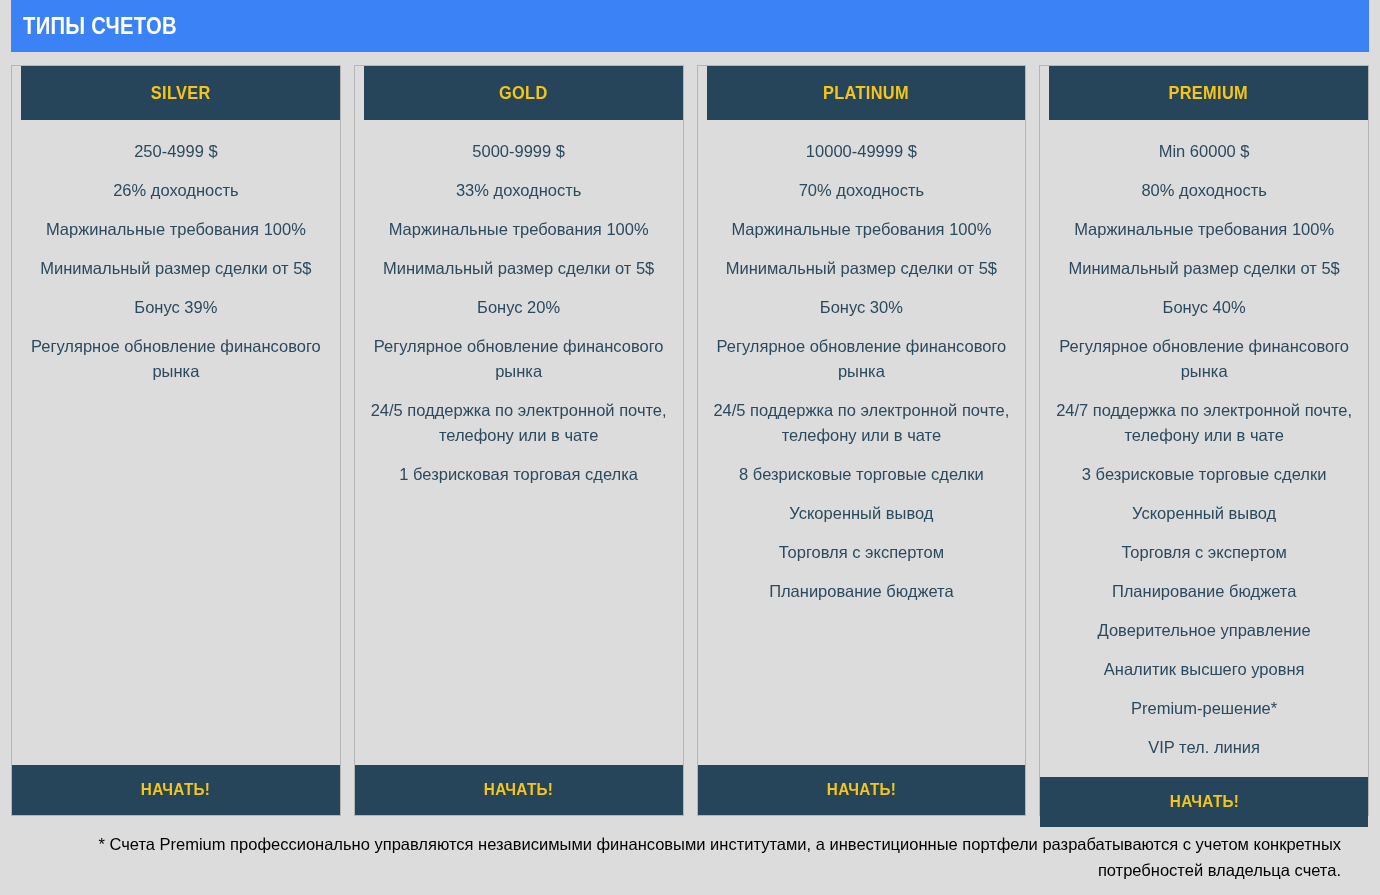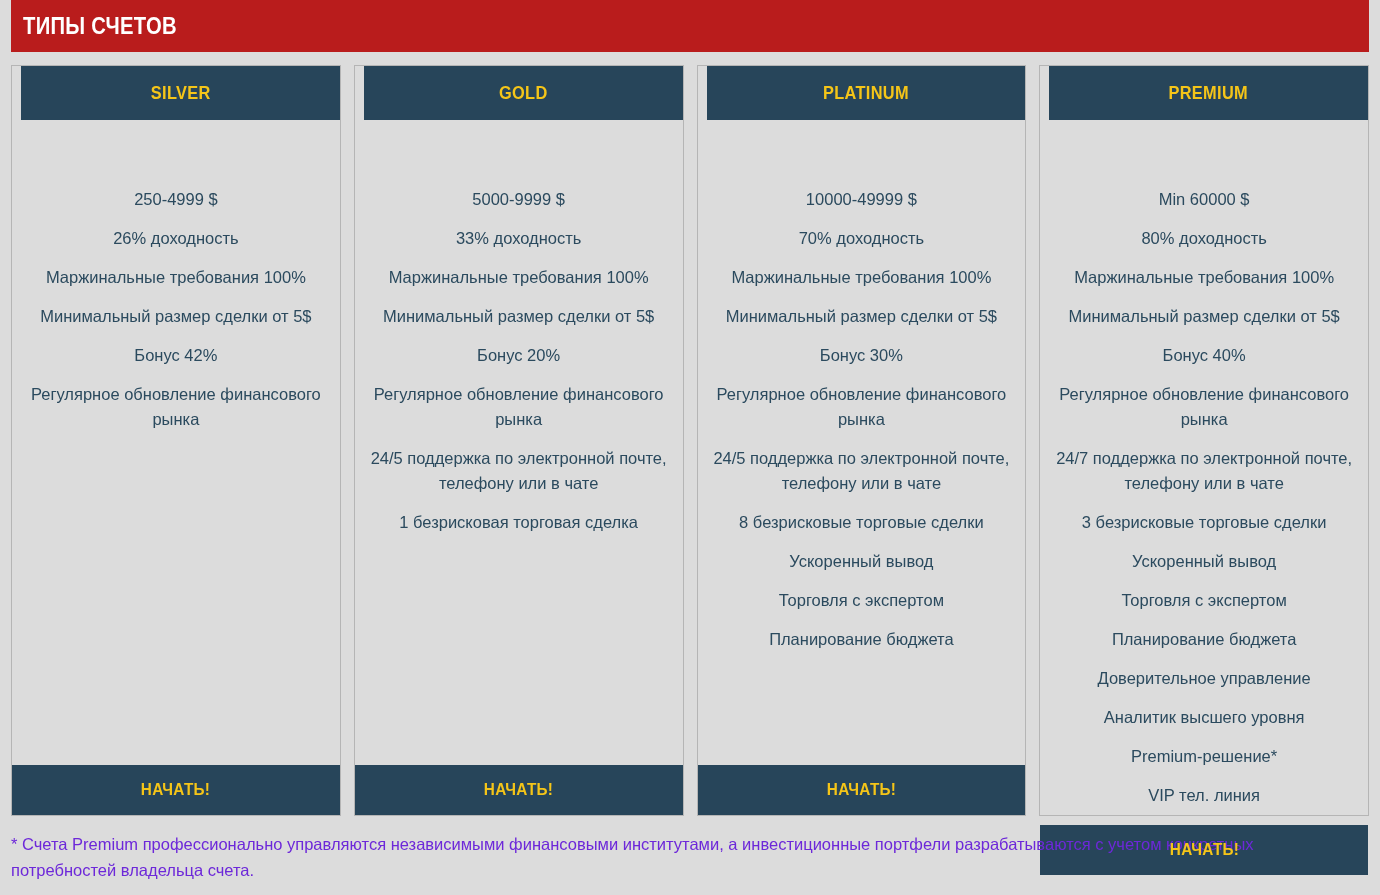--- a/index.html
+++ b/index.html
@@ -20,21 +20,21 @@
     position: relative;
     width: 1380px;
     height: 895px;
     box-sizing: border-box;
     padding: 0 11px;
   }
 
   
   .title-bar {
     height: 52px;
-    background: #b91c1c;
+    background: #3b82f6;
     display: flex;
     align-items: center;
     padding-left: 12px;
     box-sizing: border-box;
   }
   .title-bar .title-text {
     color: #ffffff;
     font-size: 23px;
     font-weight: bold;
     letter-spacing: 0.3px;
@@ -80,21 +80,20 @@
     white-space: nowrap;
   }
 
   .plan-features {
     flex: 1 1 auto;
     padding: 12px 6px 10px 6px;
     box-sizing: border-box;
     display: flex;
     flex-direction: column;
     align-items: stretch;
-    margin-top: 48px;
   }
 
   .feature {
     text-align: center;
     font-size: 16.5px;
     line-height: 25px;
     color: #2b4a5e;
     padding: 7px 2px;
     white-space: normal;
   }
@@ -115,22 +114,23 @@
     letter-spacing: 0.3px;
     transform: scaleX(0.9);
     white-space: nowrap;
   }
 
   
   .footnote {
     margin-top: 15px;
     font-size: 16.5px;
     line-height: 26px;
-    color: #6d28d9;
+    color: #000000;
     max-width: 1330px;
+    text-align: right;
   }
 </style>
 </head>
 <body>
 
 <div class="page">
 
   <div class="title-bar">
     <span class="title-text">ТИПЫ СЧЕТОВ</span>
   </div>
@@ -138,21 +138,21 @@
   <div class="plans" id="plans-grid">
       <div class="plan-card">
         <div class="plan-header">
           <span class="plan-name">SILVER</span>
         </div>
         <div class="plan-features">
           <div class="feature">250-4999 $</div>
           <div class="feature">26% доходность</div>
           <div class="feature">Маржинальные требования 100%</div>
           <div class="feature">Минимальный размер сделки от 5$</div>
-          <div class="feature">Бонус 42%</div>
+          <div class="feature">Бонус 39%</div>
           <div class="feature">Регулярное обновление финансового рынка</div>
         </div>
         <div class="plan-cta">
           <span class="cta-label">НАЧАТЬ!</span>
         </div>
       </div>
       <div class="plan-card">
         <div class="plan-header">
           <span class="plan-name">GOLD</span>
         </div>

